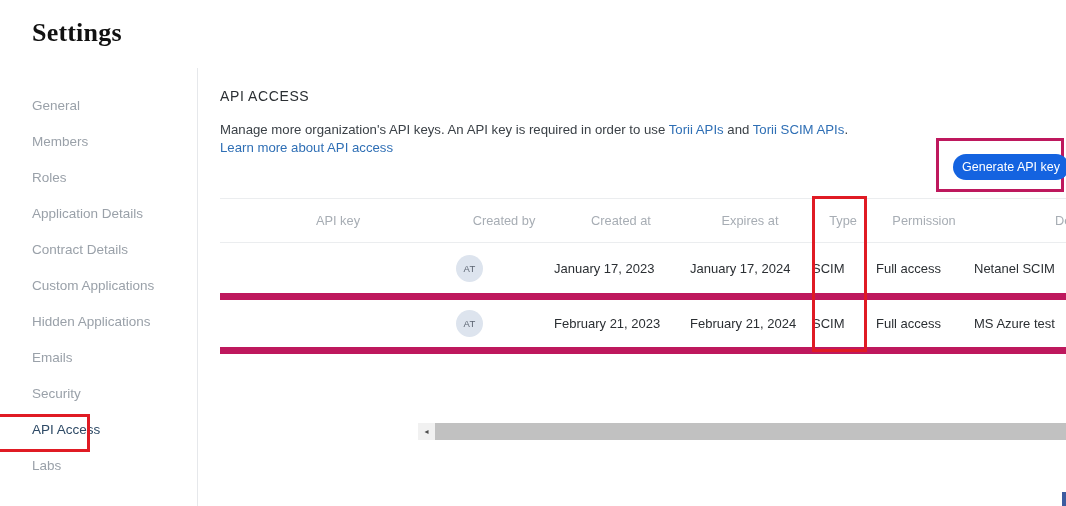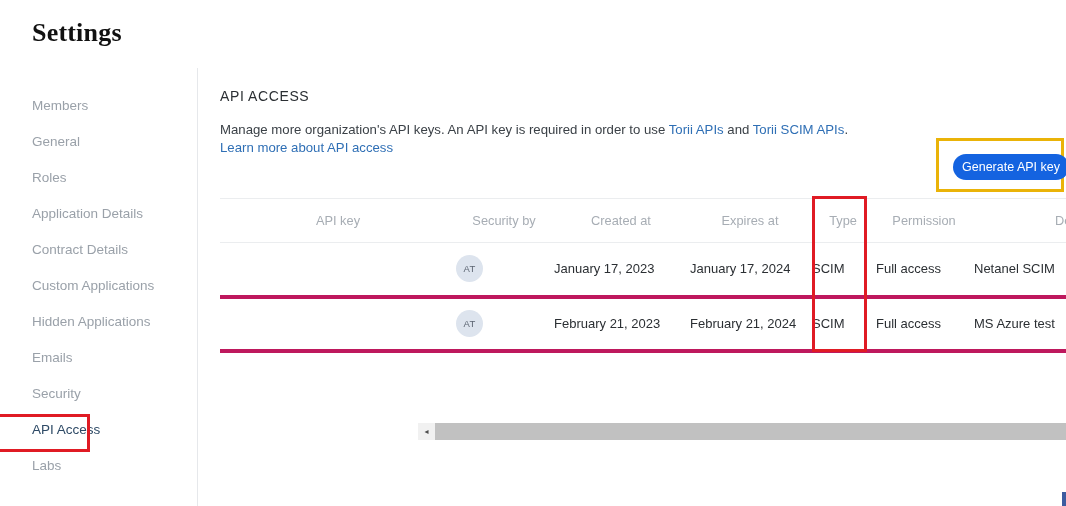--- a/index.html
+++ b/index.html
@@ -96,21 +96,21 @@
 
   
   .btn-wrap {
     position: absolute;
     left: 738px;
     top: 70px;
     width: 128px;
     height: 54px;
   }
   .btn-wrap.annotated {
-    border: 3px solid #eab308;
+    border: 3px solid #be185d;
   }
   .generate-btn {
     position: absolute;
     left: 14px;
     top: 13px;
     width: 116px;
     height: 26px;
     background: #1463e0;
     color: #ffffff;
     border: none;
@@ -142,21 +142,21 @@
     padding: 0 0 0 2px;
     border-top: 1px solid #ebedef;
     border-bottom: 1px solid #ebedef;
     vertical-align: middle;
   }
   table.api-table tbody td {
     font-size: 13px;
     color: #2b2f33;
     height: 54px;
     padding: 0 0 0 2px;
-    border-bottom: 4px solid #be185d;
+    border-bottom: 7px solid #be185d;
     vertical-align: middle;
     white-space: nowrap;
   }
   .col-key      { width: 234px; }
   .col-by       { width: 98px;  }
   .col-created  { width: 136px; }
   .col-expires  { width: 122px; }
   .col-type     { width: 64px;  }
   .col-perm     { width: 98px;  }
   .col-desc     { width: 228px; }
@@ -234,22 +234,22 @@
   }
 </style>
 </head>
 <body>
 
 <div id="page">
 
   <div class="page-title">Settings</div>
 
   <nav class="sidebar" id="sidebar">
+      <div class="nav-item"><span>General</span></div>
       <div class="nav-item"><span>Members</span></div>
-      <div class="nav-item"><span>General</span></div>
       <div class="nav-item"><span>Roles</span></div>
       <div class="nav-item"><span>Application Details</span></div>
       <div class="nav-item"><span>Contract Details</span></div>
       <div class="nav-item"><span>Custom Applications</span></div>
       <div class="nav-item"><span>Hidden Applications</span></div>
       <div class="nav-item"><span>Emails</span></div>
       <div class="nav-item"><span>Security</span></div>
       <div class="nav-item active annotated"><span>API Access</span></div>
       <div class="nav-item"><span>Labs</span></div>
     </nav>
@@ -264,21 +264,21 @@
 
     <div class="btn-wrap annotated">
       <button class="generate-btn">Generate API key</button>
     </div>
 
     <div class="table-wrap">
       <table class="api-table">
         <thead>
           <tr id="thead-row">
               <th class="col-key">API key</th>
-              <th class="col-by">Security by</th>
+              <th class="col-by">Created by</th>
               <th class="col-created">Created at</th>
               <th class="col-expires">Expires at</th>
               <th class="col-type">Type</th>
               <th class="col-perm">Permission</th>
               <th class="col-desc">Description</th>
             </tr>
         </thead>
         <tbody id="tbody">
             <tr>
               <td class="col-key"></td>

